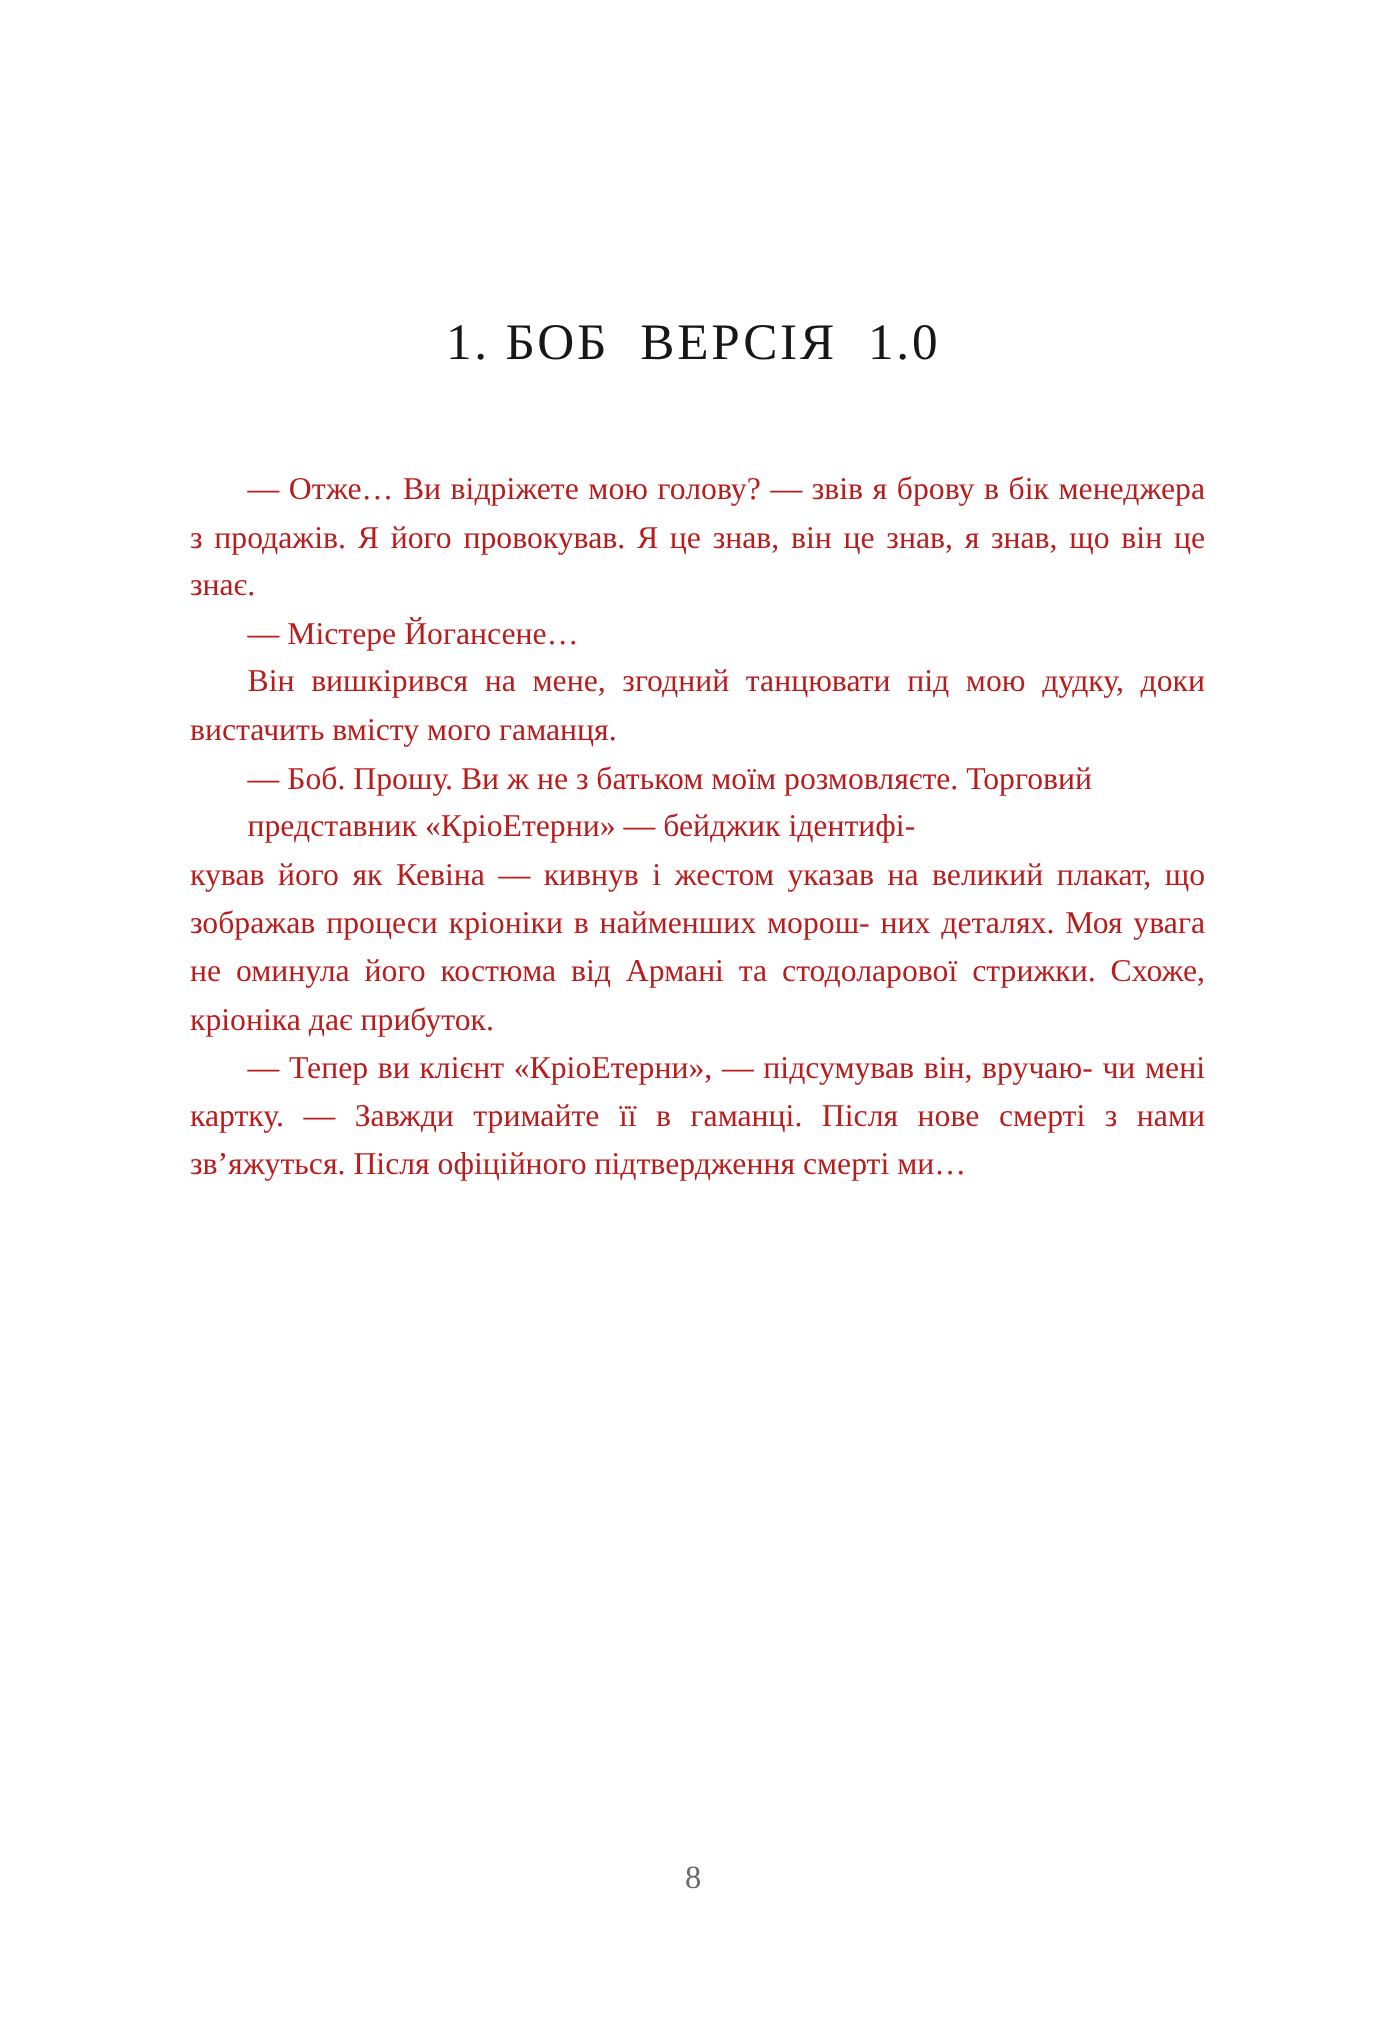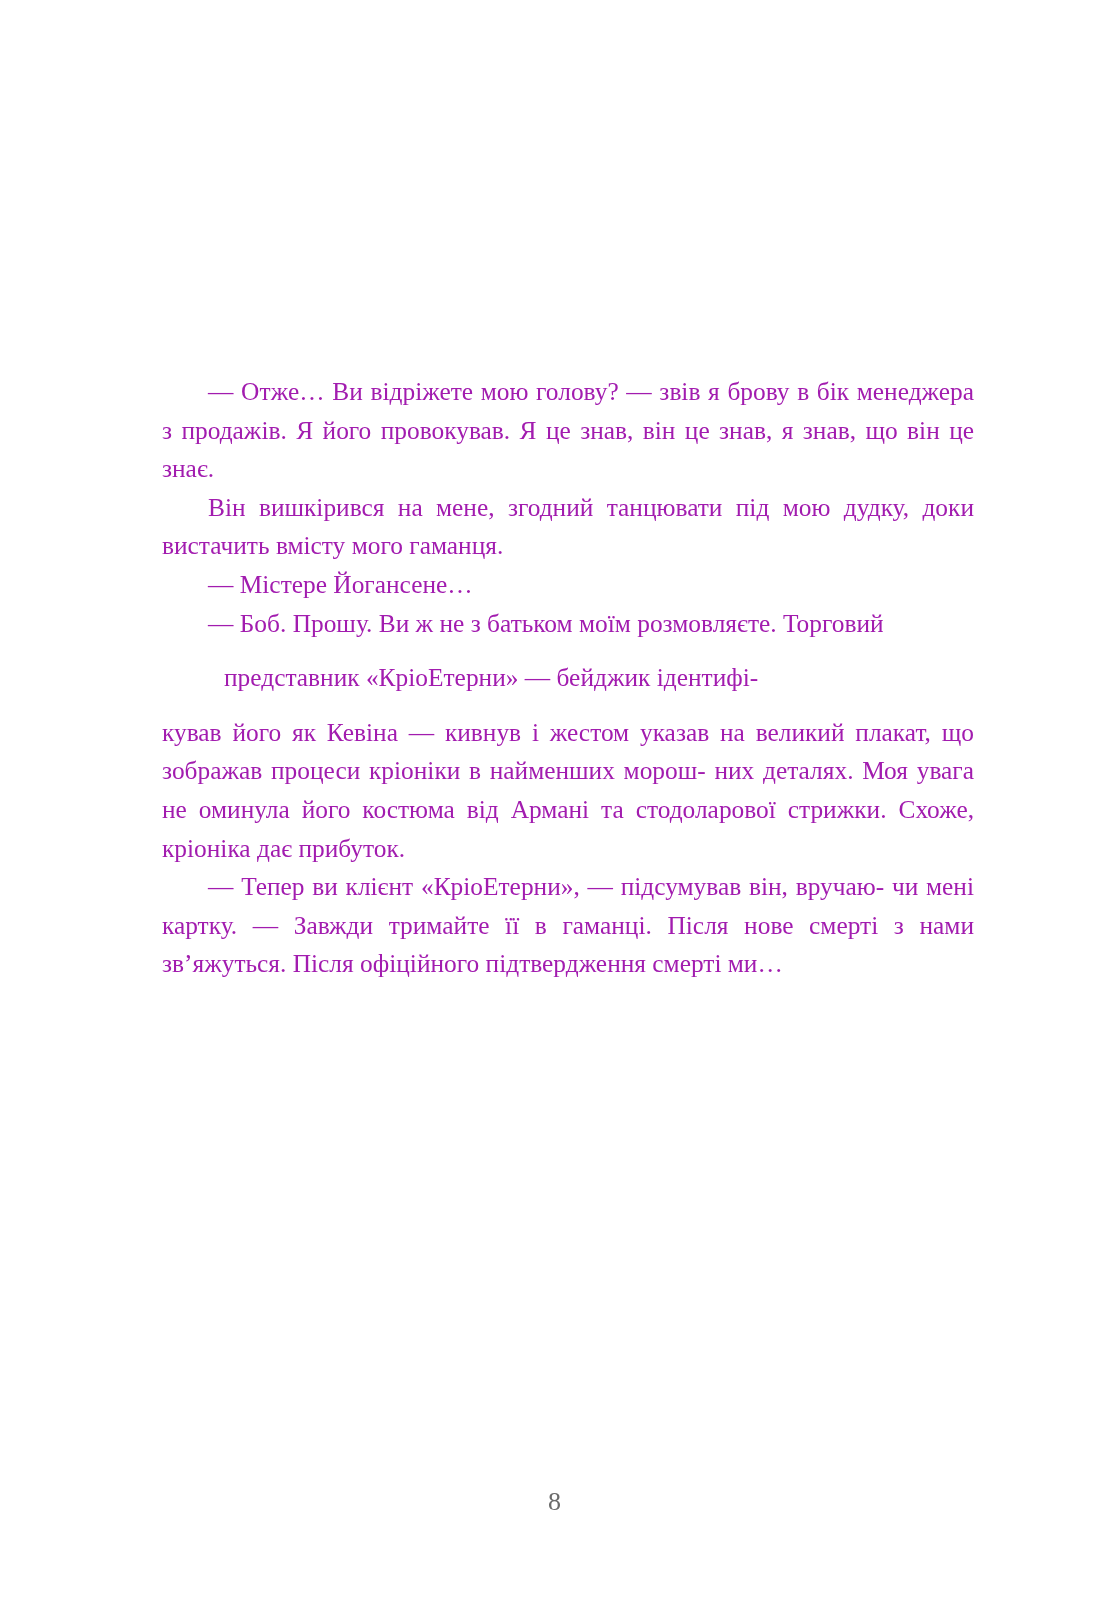--- a/index.html
+++ b/index.html
@@ -36,44 +36,44 @@
     font-weight: 400;
     letter-spacing: 2.2px;
     color: #171717;
     white-space: pre;
   }
 
   
   .body-block {
     position: absolute;
     top: 372px;
-    left: 162px;
+    left: 152px;
     width: 812px;
     font-size: 25.4px;
     line-height: 38.6px;
     text-align: justify;
     text-justify: inter-word;
-    color: #a21caf;
+    color: #b91c1c;
   }
 
   .para {
     margin: 0;
     text-indent: 46px;
     text-align: justify;
     text-align-last: left;
     hyphens: none;
   }
 
   .para.italic {
     font-style: italic;
   }
 
   
   .frag-line {
-    margin: 16px;
+    margin: 0;
     text-indent: 46px;
     text-align: left;
     white-space: nowrap;
   }
 
   
   .cont-line {
     margin: 0;
     text-indent: 0;
     text-align: justify;
@@ -89,28 +89,29 @@
     text-align: center;
     font-size: 26px;
     color: #6b6b6b;
   }
 </style>
 </head>
 <body>
 
 <div class="page">
 
+  <h1 class="chapter-title">1. БОБ  ВЕРСІЯ  1.0</h1>
 
   <div class="body-block">
 
     <p class="para">— Отже… Ви відріжете мою голову? — звів я брову в бік менеджера з продажів. Я його провокував. Я це знав, він це знав, я знав, що він це знає.</p>
 
+    <p class="para">— Містере Йогансене…</p>
+
     <p class="para">Він вишкірився на мене, згодний танцювати під мою дудку, доки вистачить вмісту мого гаманця.</p>
-
-    <p class="para">— Містере Йогансене…</p>
 
     <p class="para">— Боб. Прошу. Ви ж не з батьком моїм розмовляєте.  Торговий</p>
 
     <p class="frag-line">представник «КріоЕтерни» — бейджик ідентифі-</p>
 
     <p class="cont-line">кував його як Кевіна — кивнув і жестом указав на великий плакат, що зображав процеси кріоніки в найменших морош- них деталях. Моя увага не оминула його костюма від Армані та стодоларової стрижки. Схоже, кріоніка дає прибуток.</p>
 
 
 
 

